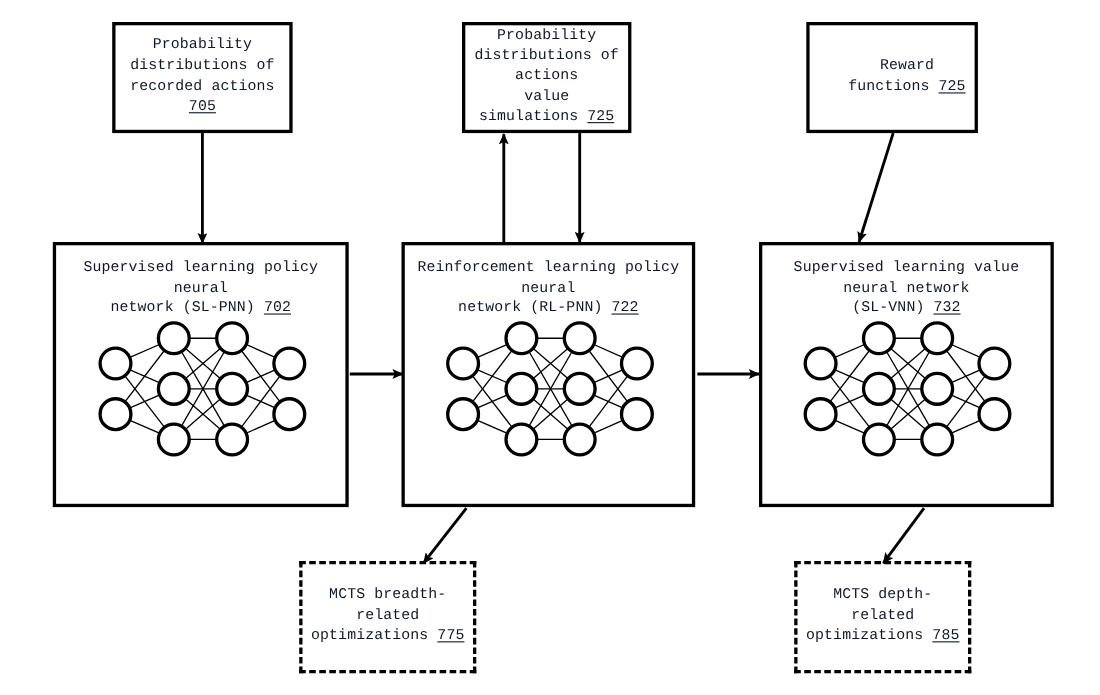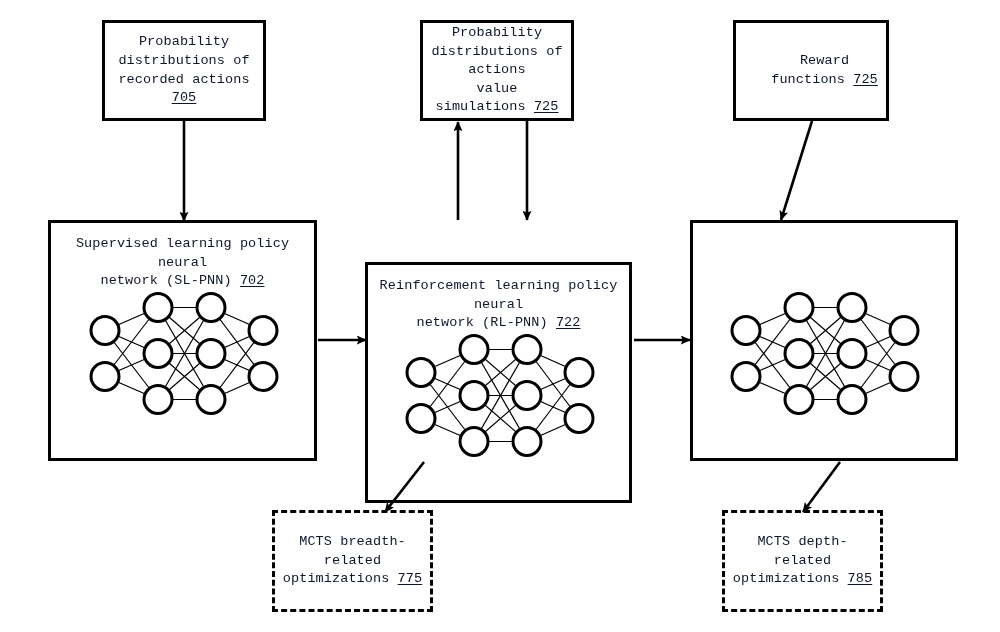--- a/index.html
+++ b/index.html
@@ -134,21 +134,21 @@
             <circle cx="128" cy="26.5" r="14"></circle>
             <circle cx="128" cy="72.5" r="14"></circle>
             <circle cx="128" cy="118.5" r="14"></circle>
             <circle cx="180" cy="49.5" r="14"></circle>
             <circle cx="180" cy="95.5" r="14"></circle>
           </g>
         </svg>
     </div>
   </div>
 
-  <div class="box solid-main" style="left:365px; top:220px; width:267px; height:241px;margin-top:42px;">
+  <div class="box solid-main" style="left:365px; top:220px; width:267px; height:241px;">
     <div class="box-label">
       <span>Reinforcement learning policy neural</span><br>
       <span>network (RL-PNN) </span><span class="ref">722</span>
     </div>
     <div class="netwrap" style="top:58px;">
       <svg class="netsvg" width="200" height="145" viewBox="0 0 200 145">
           <g stroke="#000" stroke-width="1.2" fill="none">
             <line x1="22" y1="49.5" x2="75" y2="26.5"></line>
             <line x1="22" y1="49.5" x2="75" y2="72.5"></line>
             <line x1="22" y1="49.5" x2="75" y2="118.5"></line>
@@ -181,20 +181,24 @@
             <circle cx="128" cy="72.5" r="14"></circle>
             <circle cx="128" cy="118.5" r="14"></circle>
             <circle cx="180" cy="49.5" r="14"></circle>
             <circle cx="180" cy="95.5" r="14"></circle>
           </g>
         </svg>
     </div>
   </div>
 
   <div class="box solid-main" style="left:690px; top:220px; width:268px; height:241px;">
+    <div class="box-label">
+      <span>Supervised learning value neural network</span><br>
+      <span>(SL-VNN) </span><span class="ref">732</span>
+    </div>
     <div class="netwrap" style="top:58px;">
       <svg class="netsvg" width="200" height="145" viewBox="0 0 200 145">
           <g stroke="#000" stroke-width="1.2" fill="none">
             <line x1="22" y1="49.5" x2="75" y2="26.5"></line>
             <line x1="22" y1="49.5" x2="75" y2="72.5"></line>
             <line x1="22" y1="49.5" x2="75" y2="118.5"></line>
             <line x1="22" y1="95.5" x2="75" y2="26.5"></line>
             <line x1="22" y1="95.5" x2="75" y2="72.5"></line>
             <line x1="22" y1="95.5" x2="75" y2="118.5"></line>
             <line x1="75" y1="26.5" x2="128" y2="26.5"></line>

